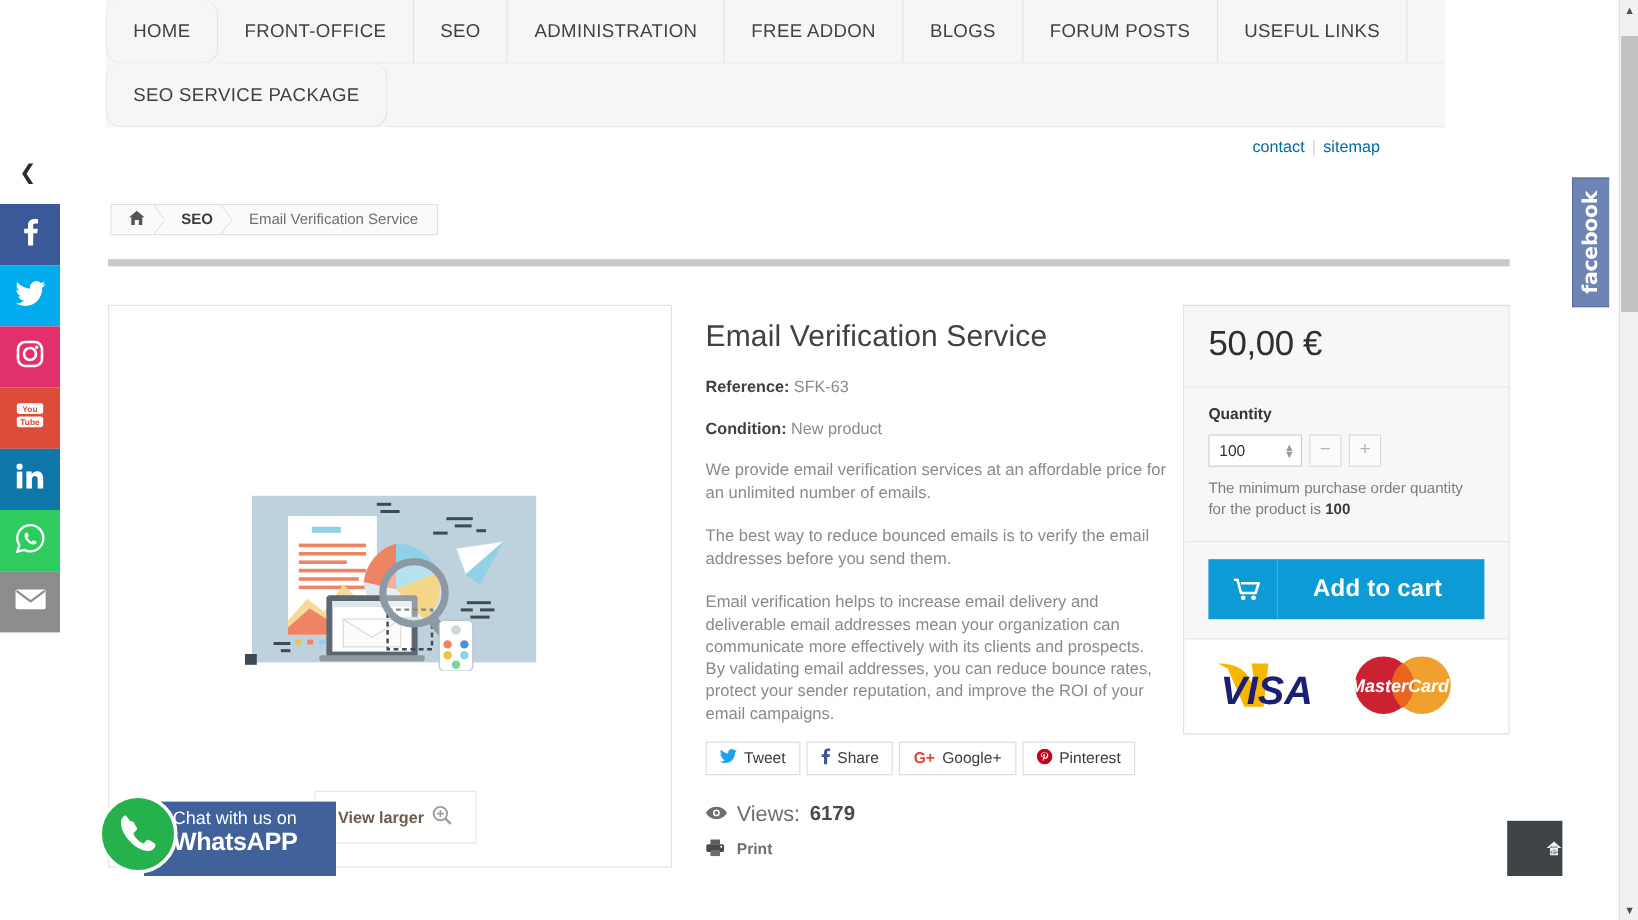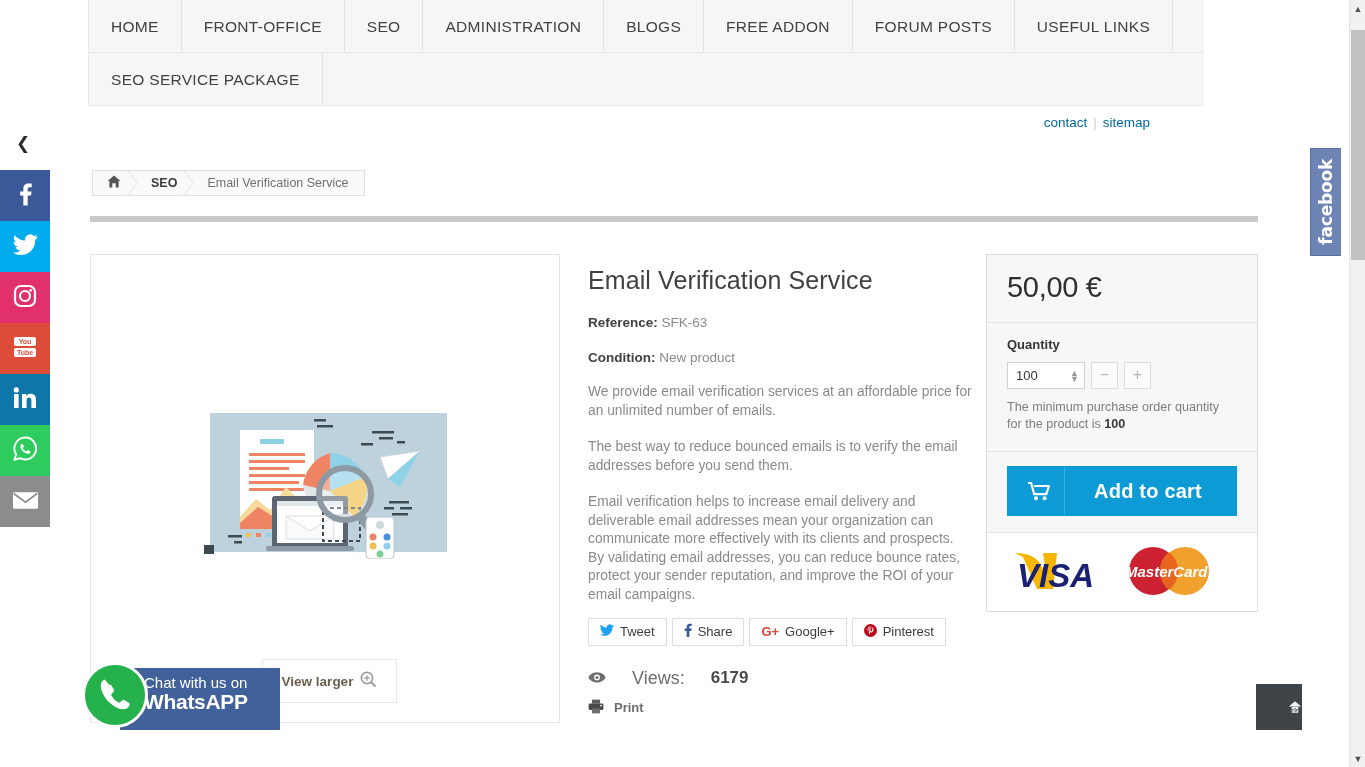--- a/index.html
+++ b/index.html
@@ -32,21 +32,21 @@
     padding: 0 22px;
     height: 53px;
     line-height: 53px;
     background: #f6f6f6;
     border-right: 1px solid #e2e2e2;
     border-bottom: 1px solid #e8e8e8;
     white-space: nowrap;
     cursor: pointer;
     font-weight: 500;
   }
-  .nav-item:first-child { border-left: 1px solid #e8e8e8; }
+  .nav-item:first-child { border-left: 1px solid #e8e8e8; border-radius: 13px; }
   .nav-filler {
     flex: 1;
     height: 53px;
     background: #f6f6f6;
     border-bottom: 1px solid #e8e8e8;
   }
   .nav-row.row2 .nav-item { border-bottom: 1px solid #e8e8e8; }
 
   
   .utility {
@@ -145,21 +145,21 @@
     margin-right: 5px;
     cursor: pointer;
     white-space: nowrap;
   }
   .ico-tw { color: #1da1f2; font-size: 13px; }
   .ico-fb { color: #3b5998; font-weight: bold; font-size: 14px; }
   .ico-gp { color: #db4437; font-weight: bold; font-size: 13px; }
   .ico-pin { color: #bd081c; font-size: 13px; }
 
   .views-row {
-    margin-top: 22px; display: flex; align-items: center; gap: 26px;
+    margin-top: 22px; display: flex; align-items: center; gap: 8px;
     font-size: 18px; color: #6e6e6e;
   }
   .views-row b { color: #4a4a4a; font-size: 17px; }
   .print-row {
     margin-top: 10px; display: flex; align-items: center; gap: 10px;
     font-size: 13px; font-weight: bold; color: #6e6e6e; cursor: pointer;
   }
 
   
   .buy-box {
@@ -307,22 +307,22 @@
 <div id="page">
 
   <div id="site">
 
     <div class="nav-wrap">
       <div class="nav-row">
         <div class="nav-item">HOME</div>
         <div class="nav-item">FRONT-OFFICE</div>
         <div class="nav-item">SEO</div>
         <div class="nav-item">ADMINISTRATION</div>
+        <div class="nav-item">FREE ADDON</div>
         <div class="nav-item">BLOGS</div>
-        <div class="nav-item">FREE ADDON</div>
         <div class="nav-item">FORUM POSTS</div>
         <div class="nav-item">USEFUL LINKS</div>
         <div class="nav-filler"></div>
       </div>
       <div class="nav-row row2">
         <div class="nav-item">SEO SERVICE PACKAGE</div>
         <div class="nav-filler"></div>
       </div>
     </div>
 

